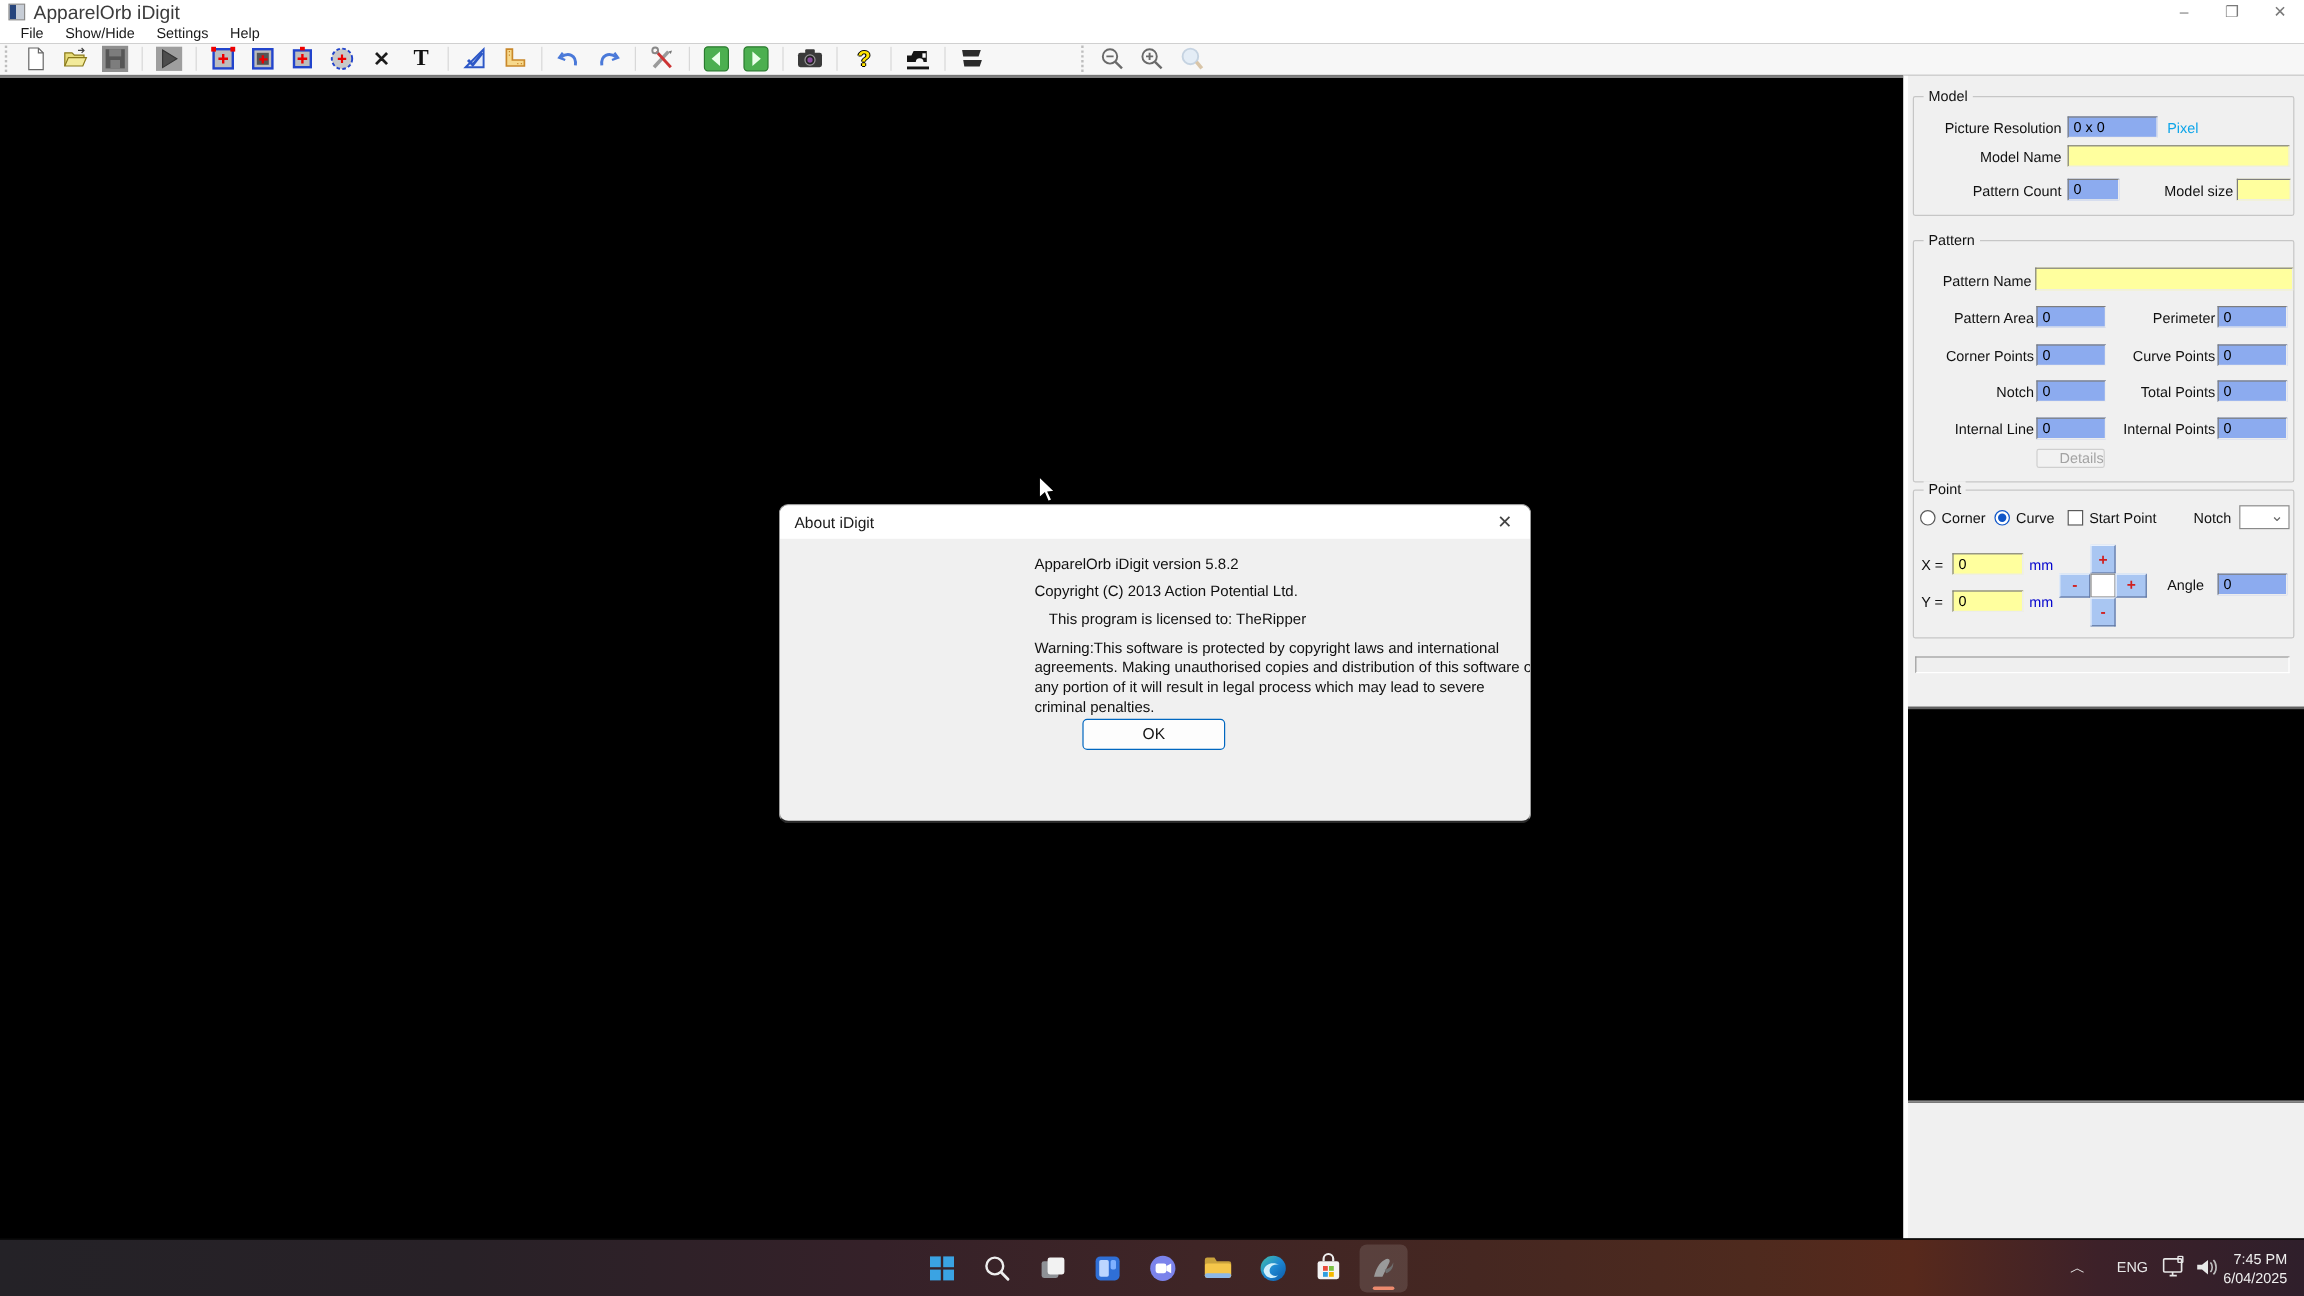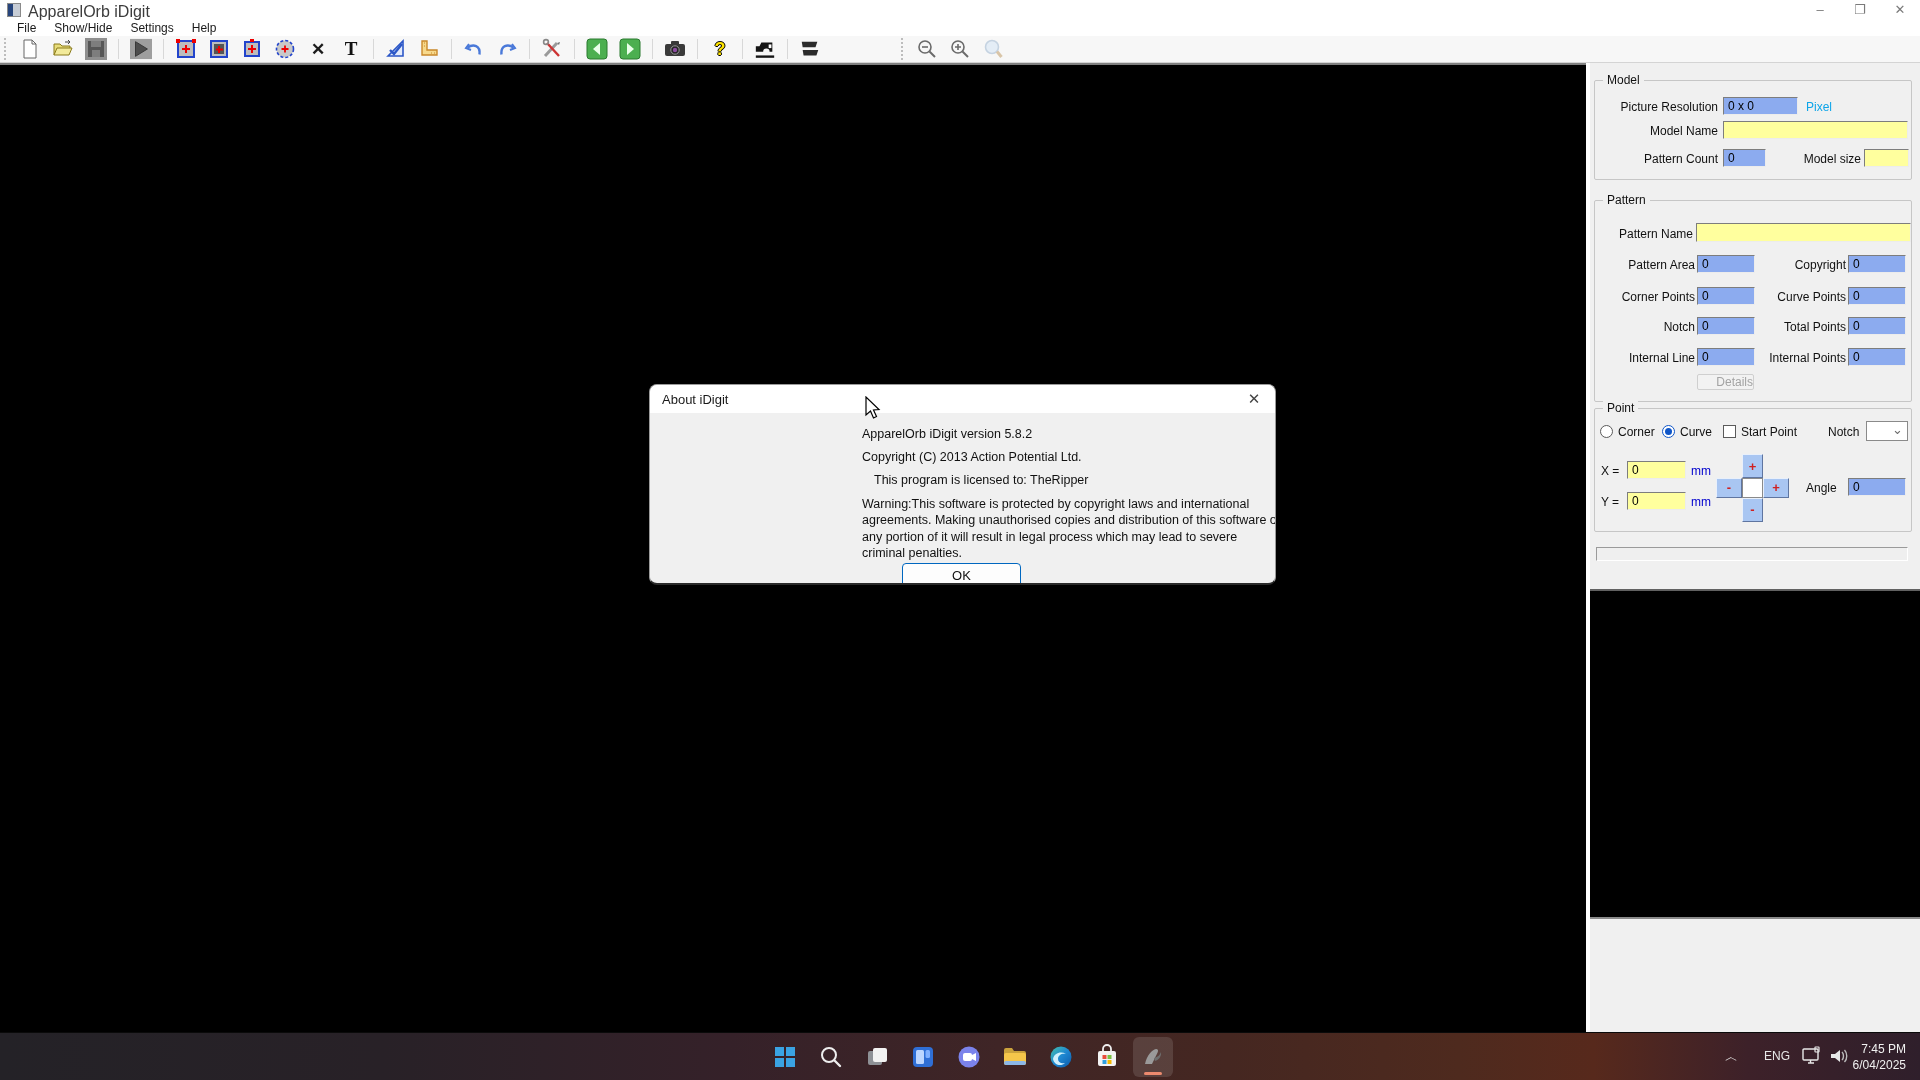--- a/index.html
+++ b/index.html
@@ -40,21 +40,21 @@
   .radio.sel::after { content:""; position:absolute; left:2px; top:2px; width:7px; height:7px; border-radius:50%; background:#0f56c8; }
   .checkbox { position:absolute; width:13px; height:13px; border:1px solid #5a5a5a; background:#fff; }
   .ctl-lbl { position:absolute; font-size:12px; color:#111; white-space:nowrap; }
   .dropdown { position:absolute; background:#fff; border:1px solid #8a8a8a; }
   .dropdown::after { content:"⌄"; position:absolute; right:4px; top:0px; color:#6a6a6a; font-size:13px; }
   .dpad { position:absolute; background:#a9c6f2; border:1px solid; border-color:#e9f0fb #5f75a0 #5f75a0 #e9f0fb; color:#d02020; font-weight:bold; font-size:13px; text-align:center; }
   .dpad-c { position:absolute; background:#fff; border:1px solid #8a8a8a; }
   #status-bar { left:1596px; top:547px; width:312px; height:14px; background:#efefef; border:1px solid; border-color:#9a9a9a #ffffff #ffffff #9a9a9a; }
   #preview { left:1590px; top:589px; width:330px; height:330px; background:#000; border-top:2px solid #616161; border-bottom:2px solid #8a8a8a; }
   
-  #dialog { left:649px; top:384px; width:627px; height:201px; background:#f0f0f0; border:1px solid #9b9b9b; border-bottom:2px solid #2a2a2a; border-radius:8px; overflow:hidden; }
+  #dialog { left:649px; top:420px; width:627px; height:266px; background:#f0f0f0; border:1px solid #9b9b9b; border-bottom:2px solid #2a2a2a; border-radius:8px; overflow:hidden; }
   #dlg-titlebar { position:absolute; left:0; top:0; width:100%; height:28px; background:#fff; }
   #dlg-title { position:absolute; left:12px; top:7px; font-size:13px; color:#1a1a1a; }
   #dlg-close { position:absolute; right:12px; top:5px; font-size:15px; color:#444; width:18px; text-align:center; }
   #dlg-logo { position:absolute; left:12px; top:40px; width:162px; height:122px; }
   .dlg-line { position:absolute; left:212px; font-size:12.5px; color:#111; white-space:nowrap; }
   #dlg-warning { position:absolute; left:212px; top:515px; width:420px; font-size:12.5px; line-height:1.3; color:#111; white-space:normal; }
   #dlg-ok { position:absolute; left:252px; top:178px; width:119px; height:26px; background:#fdfdfd; border:1px solid #0067c0; border-radius:4px; font-size:13px; color:#111; text-align:center; line-height:24px; }
   
   #taskbar { left:0; top:1032px; width:1920px; height:48px;
     background:linear-gradient(90deg,#242227 0%,#282127 20%,#352129 38%,#3f2526 52%,#452721 64%,#4e2a1e 76%,#57291c 83%,#3d2129 91%,#2f1f2b 100%);
@@ -268,21 +268,21 @@
 <div class="fld f-yellow" style="left:1864px; top:149px; width:45px; height:18px;"></div>
 
 <div class="group" style="left:1594px; top:200px; width:318px; height:202px;">
   <span class="legend">Pattern</span>
 </div>
 <div class="plabel" style="left:1577px; top:227px; width:116px;">Pattern Name</div>
 <div class="fld f-yellow" style="left:1696px; top:223px; width:215px; height:19px;"></div>
 
 <div class="plabel" style="left:1595px; top:258px; width:100px;">Pattern Area</div>
 <div class="fld f-blue" style="left:1697px; top:255px; width:58px; height:18px;">0</div>
-<div class="plabel" style="left:1744px; top:258px; width:102px;">Copyright</div>
+<div class="plabel" style="left:1744px; top:258px; width:102px;">Perimeter</div>
 <div class="fld f-blue" style="left:1848px; top:255px; width:58px; height:18px;">0</div>
 
 <div class="plabel" style="left:1595px; top:290px; width:100px;">Corner Points</div>
 <div class="fld f-blue" style="left:1697px; top:287px; width:58px; height:18px;">0</div>
 <div class="plabel" style="left:1744px; top:290px; width:102px;">Curve Points</div>
 <div class="fld f-blue" style="left:1848px; top:287px; width:58px; height:18px;">0</div>
 
 <div class="plabel" style="left:1595px; top:320px; width:100px;">Notch</div>
 <div class="fld f-blue" style="left:1697px; top:317px; width:58px; height:18px;">0</div>
 <div class="plabel" style="left:1744px; top:320px; width:102px;">Total Points</div>

